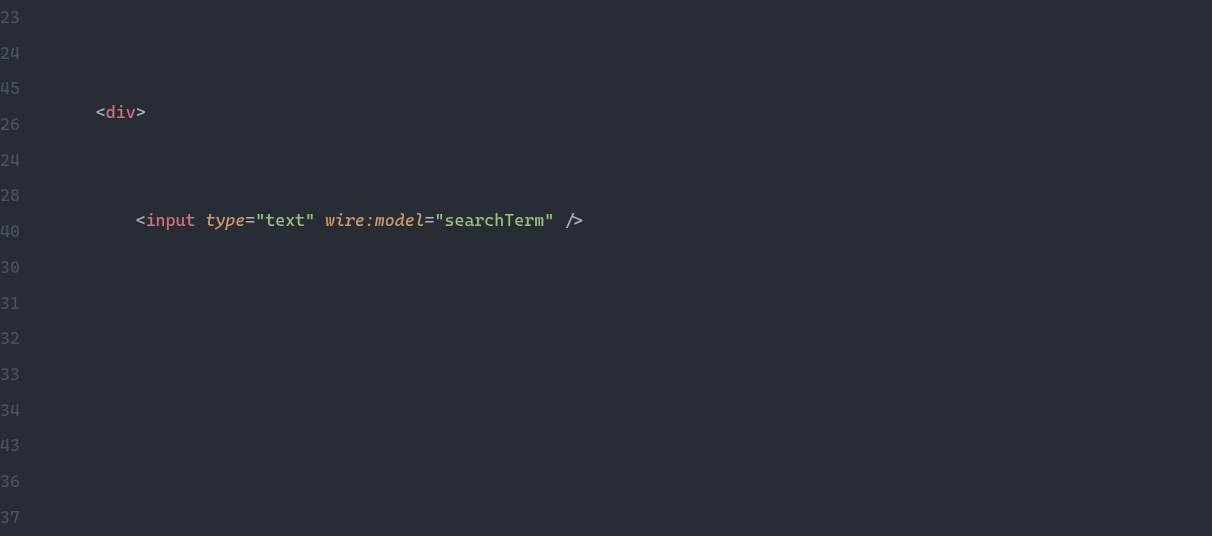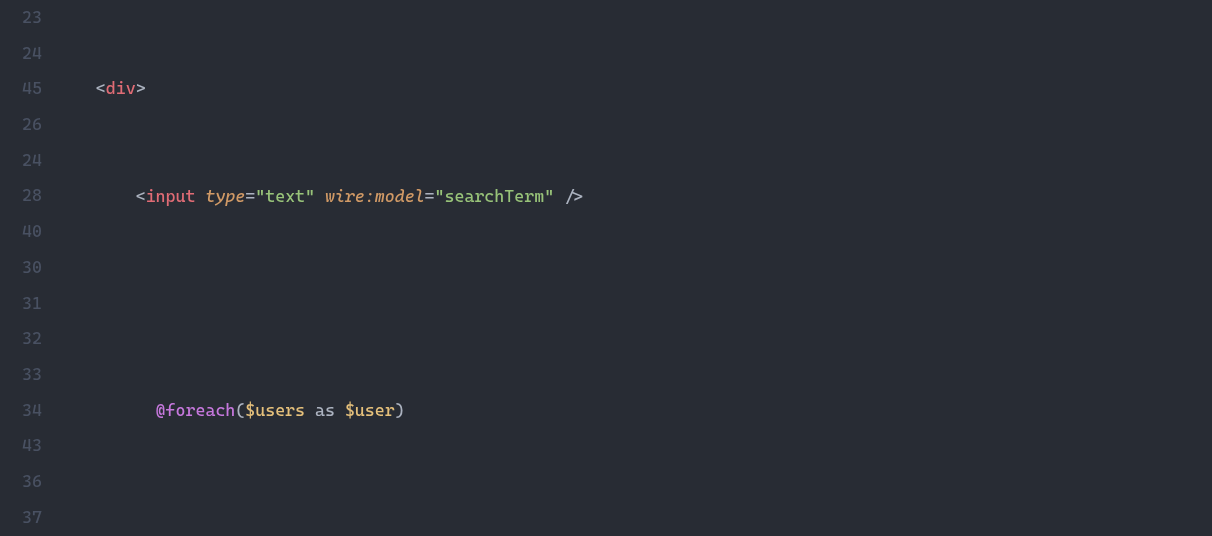--- a/index.html
+++ b/index.html
@@ -16,29 +16,29 @@
       width: 1212px;
       height: 536px;
       overflow: hidden;
     }
     .editor {
       display: flex;
       height: 100%;
     }
     .gutter {
       width: 56px;
-      text-align: right;
       padding-right: 14px;
       color: #495162;
       user-select: none;
       flex-shrink: 0;
     }
     .code {
       flex: 1;
       white-space: pre;
+      margin-top: 24px;
     }
     .line {
       height: 35.7px;
     }
     .tag-bracket { color: #abb2bf; }
     .tag-name { color: #e06c75; }
     .attr-name { color: #d19a66; font-style: italic; }
     .attr-eq { color: #abb2bf; }
     .attr-value { color: #98c379; }
     .directive { color: #c678dd; }
@@ -64,21 +64,20 @@
     <div class="line">33</div>
     <div class="line">34</div>
     <div class="line">43</div>
     <div class="line">36</div>
     <div class="line">37</div>
   </div>
   <div class="code">
     <div class="line"><span>    </span><span class="tag-bracket">&lt;</span><span class="tag-name">div</span><span class="tag-bracket">&gt;</span></div>
     <div class="line"><span>        </span><span class="tag-bracket">&lt;</span><span class="tag-name">input</span><span> </span><span class="attr-name">type</span><span class="attr-eq">=</span><span class="attr-value">"text"</span><span> </span><span class="attr-name">wire:model</span><span class="attr-eq">=</span><span class="attr-value">"searchTerm"</span><span> </span><span class="tag-bracket">/&gt;</span></div>
     <div class="line"><span></span></div>
-    <div class="line"><span>          </span><span class="directive">@foreach</span><span class="paren">(</span><span class="variable">$users</span><span class="text"> as </span><span class="variable">$user</span><span class="paren">)</span></div>
     
     
     
     
     
     
     
     
     
     

